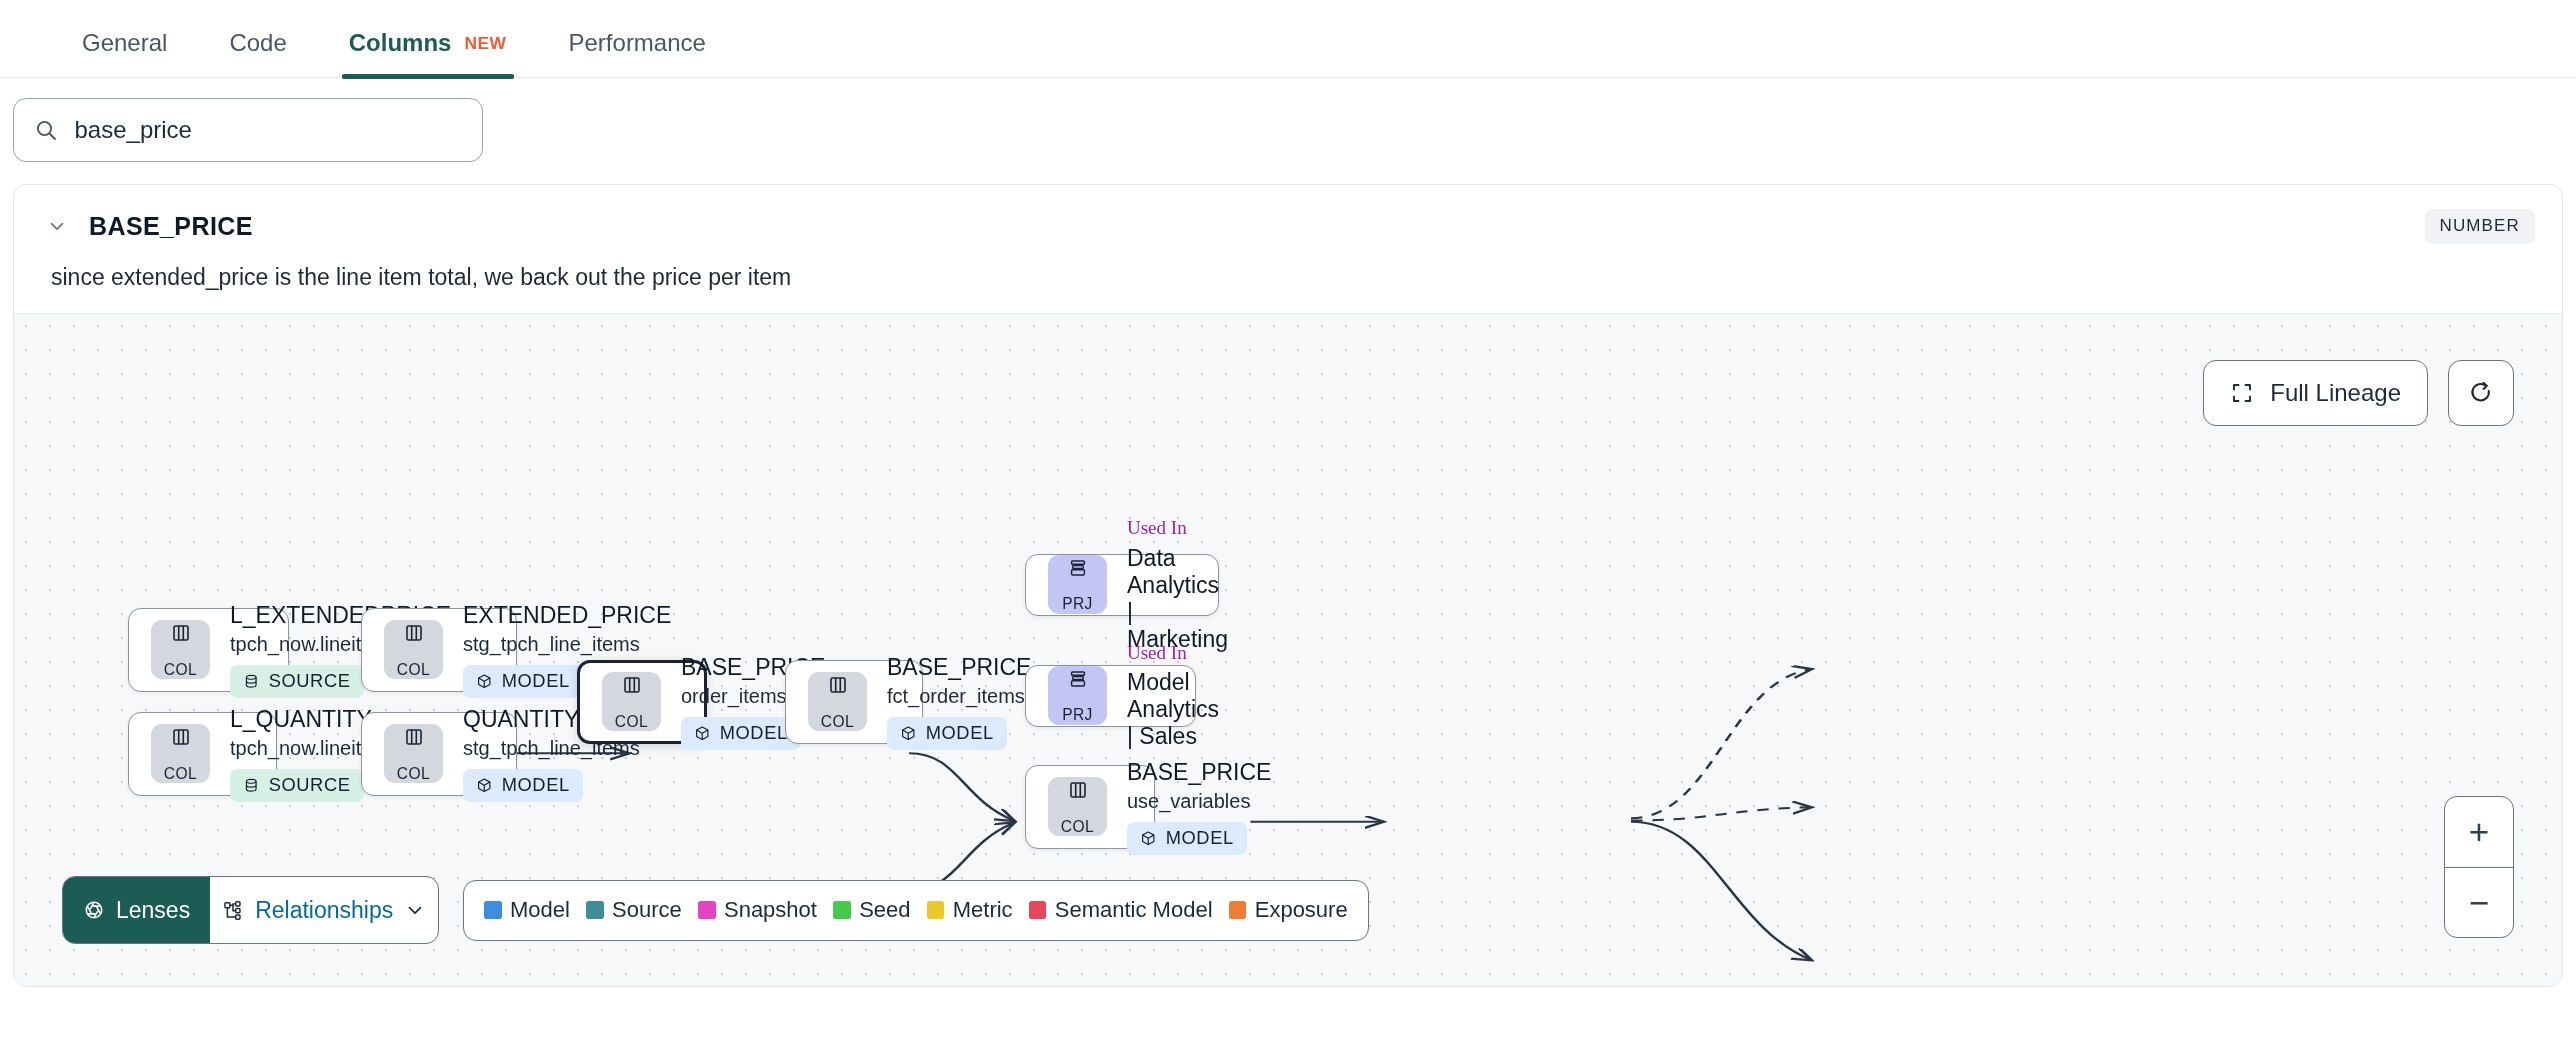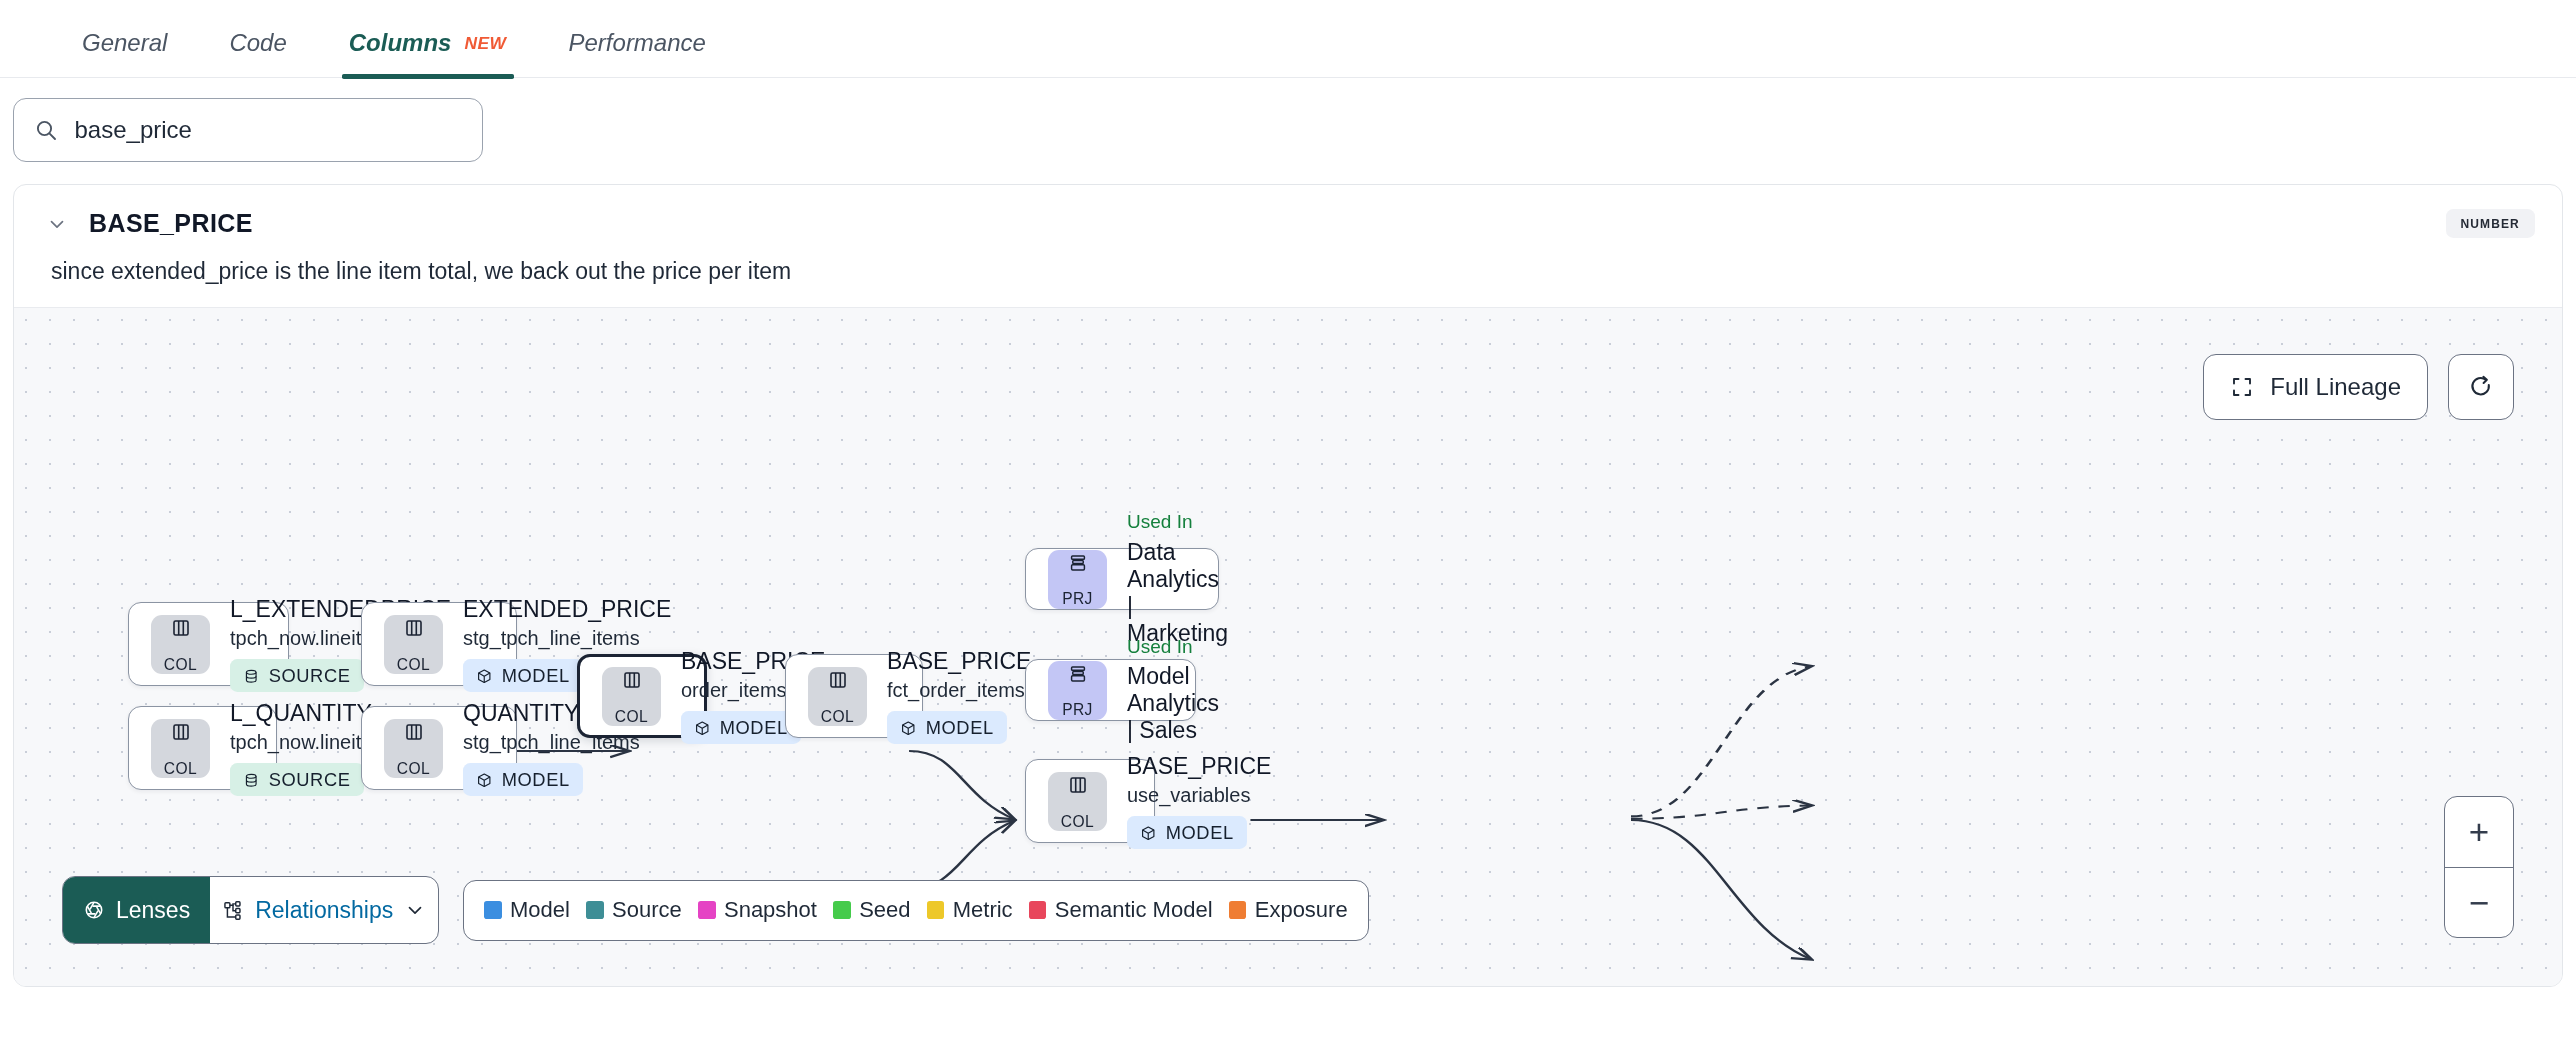--- a/index.html
+++ b/index.html
@@ -12,21 +12,20 @@
   }
 
   
   .tabbar {
     height: 78px;
     display: flex;
     align-items: flex-end;
     padding-left: 51px;
     border-bottom: 1.8px solid #e8eaee;
     background: #fff;
-    font-style: italic;
   }
   .tab {
     position: relative;
     display: flex;
     align-items: center;
     gap: 13px;
     padding: 0 31px 20px 31px;
     font-size: 24px;
     color: #4b5563;
     cursor: pointer;
@@ -107,25 +106,24 @@
   .col-title {
     font-size: 25px;
     font-weight: bold;
     letter-spacing: 0.4px;
     color: #111827;
   }
   .type-badge {
     margin-left: auto;
     background: #f1f2f5;
     color: #252b36;
-    font-size: 12px;
+    font-size: 17px;
     letter-spacing: 1.1px;
     padding: 7.3px 14.7px;
     border-radius: 7.3px;
-    font-weight: bold;
   }
   .col-desc {
     padding: 11px 31px 22px 37px;
     font-size: 23px;
     color: #1f2937;
   }
 
   
   .canvas {
     position: relative;
@@ -186,21 +184,21 @@
     font-size: 18.3px;
     letter-spacing: 0.6px;
     padding: 5.5px 13px;
     border-radius: 7.3px;
     color: #16202e;
   }
   .node-tag.model  { background: #dbeafe; }
   .node-tag.source { background: #d7f0e6; }
   .node.prj-node { align-items: center; }
   .prj-body { margin-left: 20px; display: flex; flex-direction: column; gap: 5.5px; }
-  .prj-kicker { font-size: 19px; color: #15803d; }
+  .prj-kicker { font-size: 19px; color: #a21caf; font-family: Liberation Serif, serif; }
   .prj-name { font-size: 23px; color: #111827; }
 
   
   .top-right-controls {
     position: absolute;
     top: 46px; right: 48px;
     display: flex; gap: 20px;
   }
   .btn {
     background: #fff;

